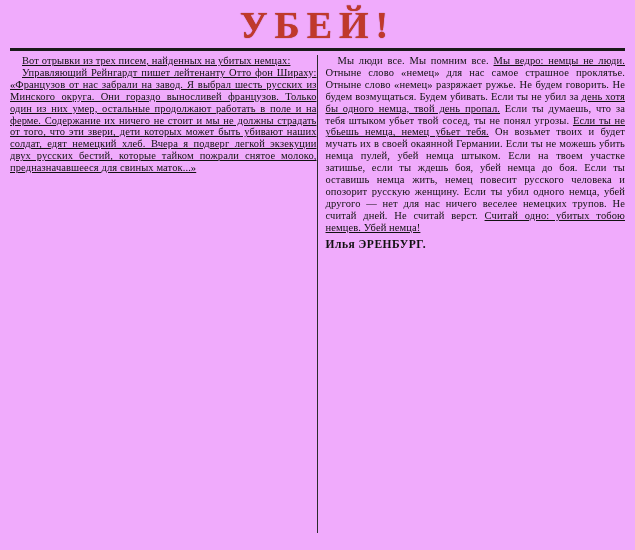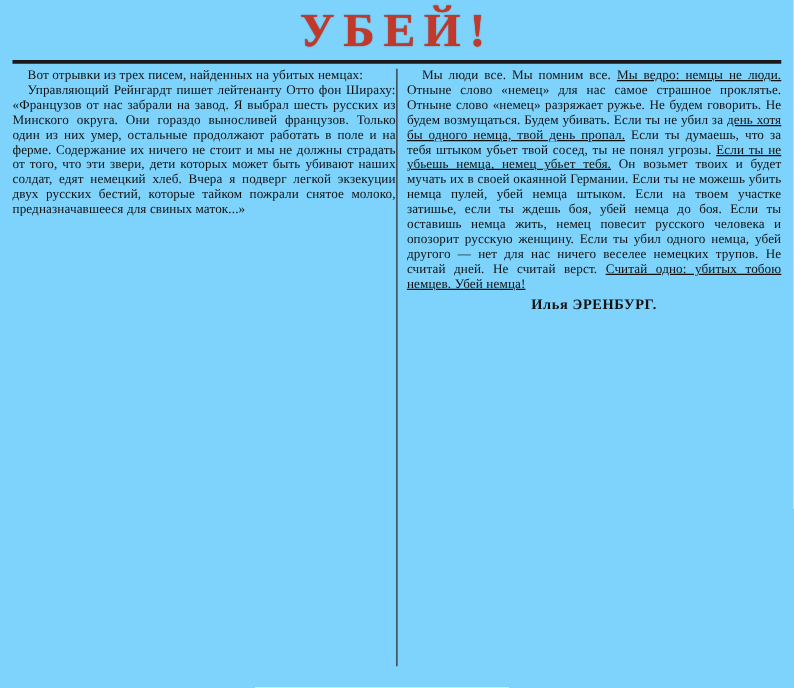--- a/index.html
+++ b/index.html
@@ -10,21 +10,21 @@
   body {
     width: 635px;
     height: 550px;
     overflow: hidden;
     font-family: "Liberation Serif", serif;
   }
   .page {
     position: relative;
     width: 635px;
     height: 550px;
-    background: #7dd3fc;
+    background: #f0abfc;
     box-sizing: border-box;
     padding: 4px 10px 6px 10px;
   }
   .title {
     text-align: center;
     font-family: "Liberation Serif", serif;
     font-weight: bold;
     font-size: 38px;
     letter-spacing: 7px;
     color: #c0392b;
@@ -47,20 +47,21 @@
     box-sizing: border-box;
     font-size: 10.5px;
     line-height: 11.9px;
     text-align: justify;
     color: #111;
     font-family: "Liberation Serif", serif;
   }
   .col.left {
     padding-right: 0;
     border-right: 1px solid #2b2b2b;
+    text-decoration: underline;
   }
   .col.right {
     padding-left: 8px;
   }
   .para {
     margin: 0 0 0 0;
     text-indent: 12px;
     letter-spacing: 0.1px;
   }
   .para.noindent {
@@ -70,21 +71,21 @@
     text-decoration: underline;
   }
   .boxred {
     border: 1px solid #c0392b;
     padding: 1px 2px;
     margin-top: 2px;
     color: #c0392b;
     text-indent: 12px;
   }
   .sig {
-    text-align: center;
+    text-align: left;
     font-weight: bold;
     font-size: 11.5px;
     margin-top: 5px;
     letter-spacing: 0.5px;
     color: #111;
   }
 </style>
 </head>
 <body>
 

